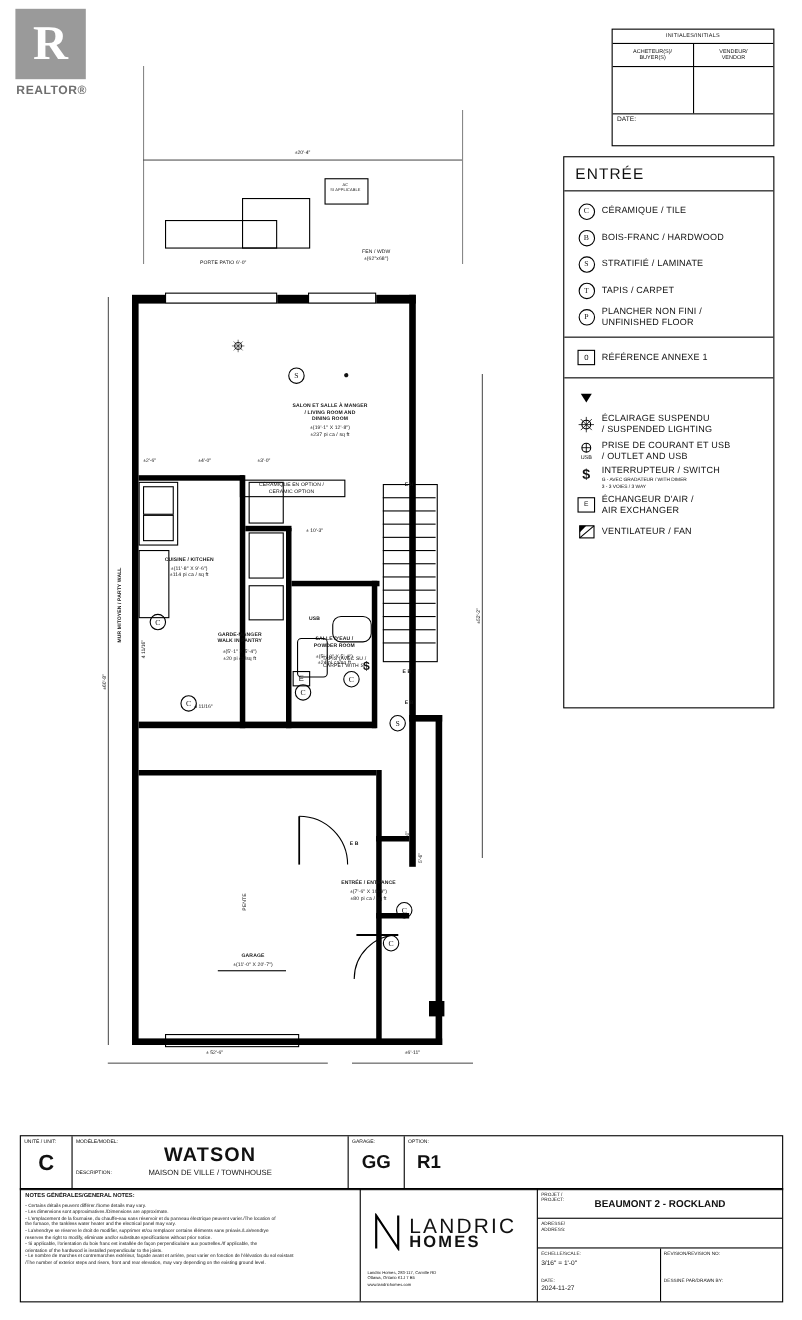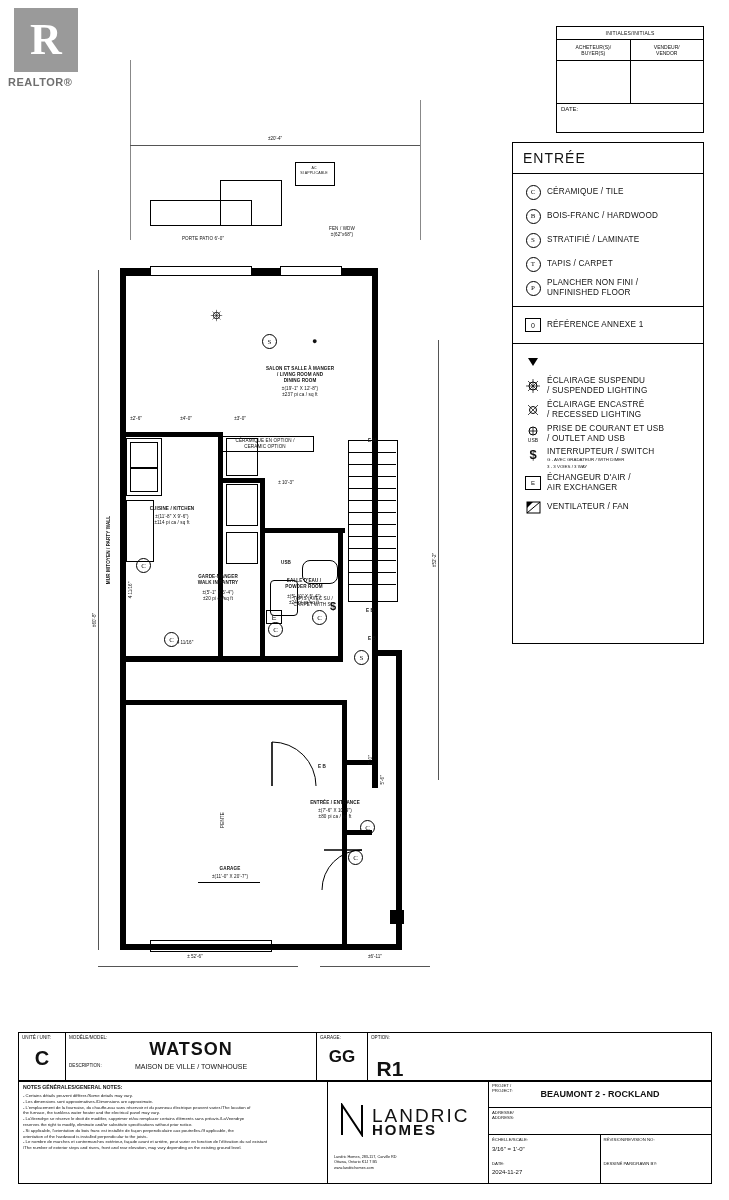--- a/index.html
+++ b/index.html
@@ -3,21 +3,21 @@
 <meta charset="utf-8">
 <style>
   html,body{margin:0;padding:0;background:#fff;}
   body{width:729px;height:1200px;position:relative;font-family:"Liberation Sans",sans-serif;color:#111;}
   .page{position:absolute;inset:0;background:#fff;}
 
   
   .realtor{position:absolute;left:8px;top:8px;width:78px;height:92px;}
   .realtor .box{position:absolute;left:6px;top:0;width:64px;height:64px;background:#9a9a9a;}
   .realtor .r{position:absolute;left:6px;top:0;width:64px;height:64px;color:#fff;font-size:44px;font-weight:bold;text-align:center;line-height:64px;font-family:"Liberation Serif",serif;}
-  .realtor .txt{position:absolute;left:0;top:68px;width:78px;font-size:11px;font-weight:bold;color:#6f6f6f;letter-spacing:.5px;}
+  .realtor .txt{position:absolute;left:0;top:68px;width:78px;text-align:center;font-size:11px;font-weight:bold;color:#6f6f6f;letter-spacing:.5px;}
 
   
   .initials{position:absolute;left:556px;top:26px;width:146px;height:105px;border:1px solid #000;font-size:5px;}
   .initials .hdr{height:12px;border-bottom:1px solid #000;display:flex;align-items:center;justify-content:center;font-size:5px;letter-spacing:.2px;}
   .initials .row2{height:20px;border-bottom:1px solid #000;display:flex;}
   .initials .row2 .c{flex:1;display:flex;flex-direction:column;align-items:center;justify-content:center;text-align:center;line-height:1.25;}
   .initials .row2 .c:first-child{border-right:1px solid #000;}
   .initials .row3{height:42px;border-bottom:1px solid #000;display:flex;}
   .initials .row3 .c{flex:1;}
   .initials .row3 .c:first-child{border-right:1px solid #000;}
@@ -149,30 +149,20 @@
       </div>
       <div class="item">
         <div class="ic">
           <svg width="16" height="16" viewBox="0 0 16 16">
               <circle cx="8" cy="8" r="4" fill="none" stroke="#000" stroke-width="1"></circle>
               <path d="M8 1 L8 15 M1 8 L15 8 M3 3 L13 13 M13 3 L3 13" stroke="#000" stroke-width=".7"></path>
             </svg>
         </div>
         <div class="lb" style="white-space:pre-line">ÉCLAIRAGE SUSPENDU
 / SUSPENDED LIGHTING</div>
-      </div>
-      <div class="item">
-        <div class="ic">
-          <svg width="16" height="16" viewBox="0 0 16 16">
-              <circle cx="8" cy="8" r="3.5" fill="none" stroke="#000" stroke-width="1"></circle>
-              <path d="M3 3 L13 13 M13 3 L3 13" stroke="#000" stroke-width=".7"></path>
-            </svg>
-        </div>
-        <div class="lb" style="white-space:pre-line">ÉCLAIRAGE  ENCASTRÉ
-/ RECESSED LIGHTING</div>
       </div>
       <div class="item">
         <div class="ic" style="flex-direction:column">
           <svg width="14" height="12" viewBox="0 0 14 12">
               <circle cx="7" cy="6" r="4" fill="none" stroke="#000" stroke-width="1"></circle>
               <path d="M7 2 L7 10 M3 6 L11 6" stroke="#000" stroke-width=".8"></path>
             </svg>
           <span style="font-size:5px">USB</span>
         </div>
         <div class="lb" style="white-space:pre-line">PRISE DE COURANT ET USB
@@ -372,21 +362,21 @@
       <div class="big" style="margin-top:6px;font-size:18px;font-weight:bold;letter-spacing:1px">WATSON</div>
       <div class="mini" style="top:30px">DESCRIPTION:</div>
       <div class="big" style="margin-top:3px;font-size:7px">MAISON DE VILLE / TOWNHOUSE</div>
     </div>
     <div class="tb" style="width:50px">
       <div class="mini">GARAGE:</div>
       <div class="big" style="margin-top:14px;font-size:17px;font-weight:bold">GG</div>
     </div>
     <div class="tb" style="width:44px">
       <div class="mini">OPTION:</div>
-      <div class="big" style="margin-top:24px;font-size:21px;font-weight:bold">R1</div>
+      <div class="big" style="margin-top:14px;font-size:17px;font-weight:bold">R1</div>
     </div>
   </div>
 
   <div class="bblock">
     <div class="notes">
       <h4>NOTES GÉNÉRALES/GENERAL NOTES:</h4>
       <div>- Certains détails peuvent différer./Some details may vary.</div>
       <div>- Les dimensions sont approximatives./Dimensions are approximate.</div>
       <div>- L'emplacement de la fournaise, du chauffe-eau sans réservoir et du panneau électrique peuvent varier./The location of</div>
       <div>  the furnace, the tankless water heater and the electrical panel may vary.</div>

